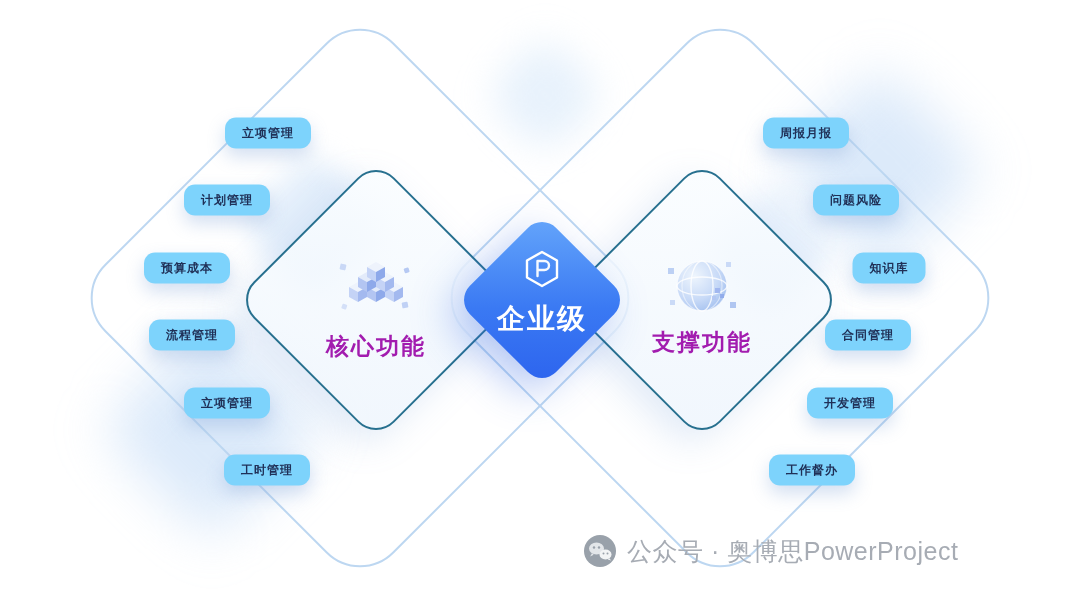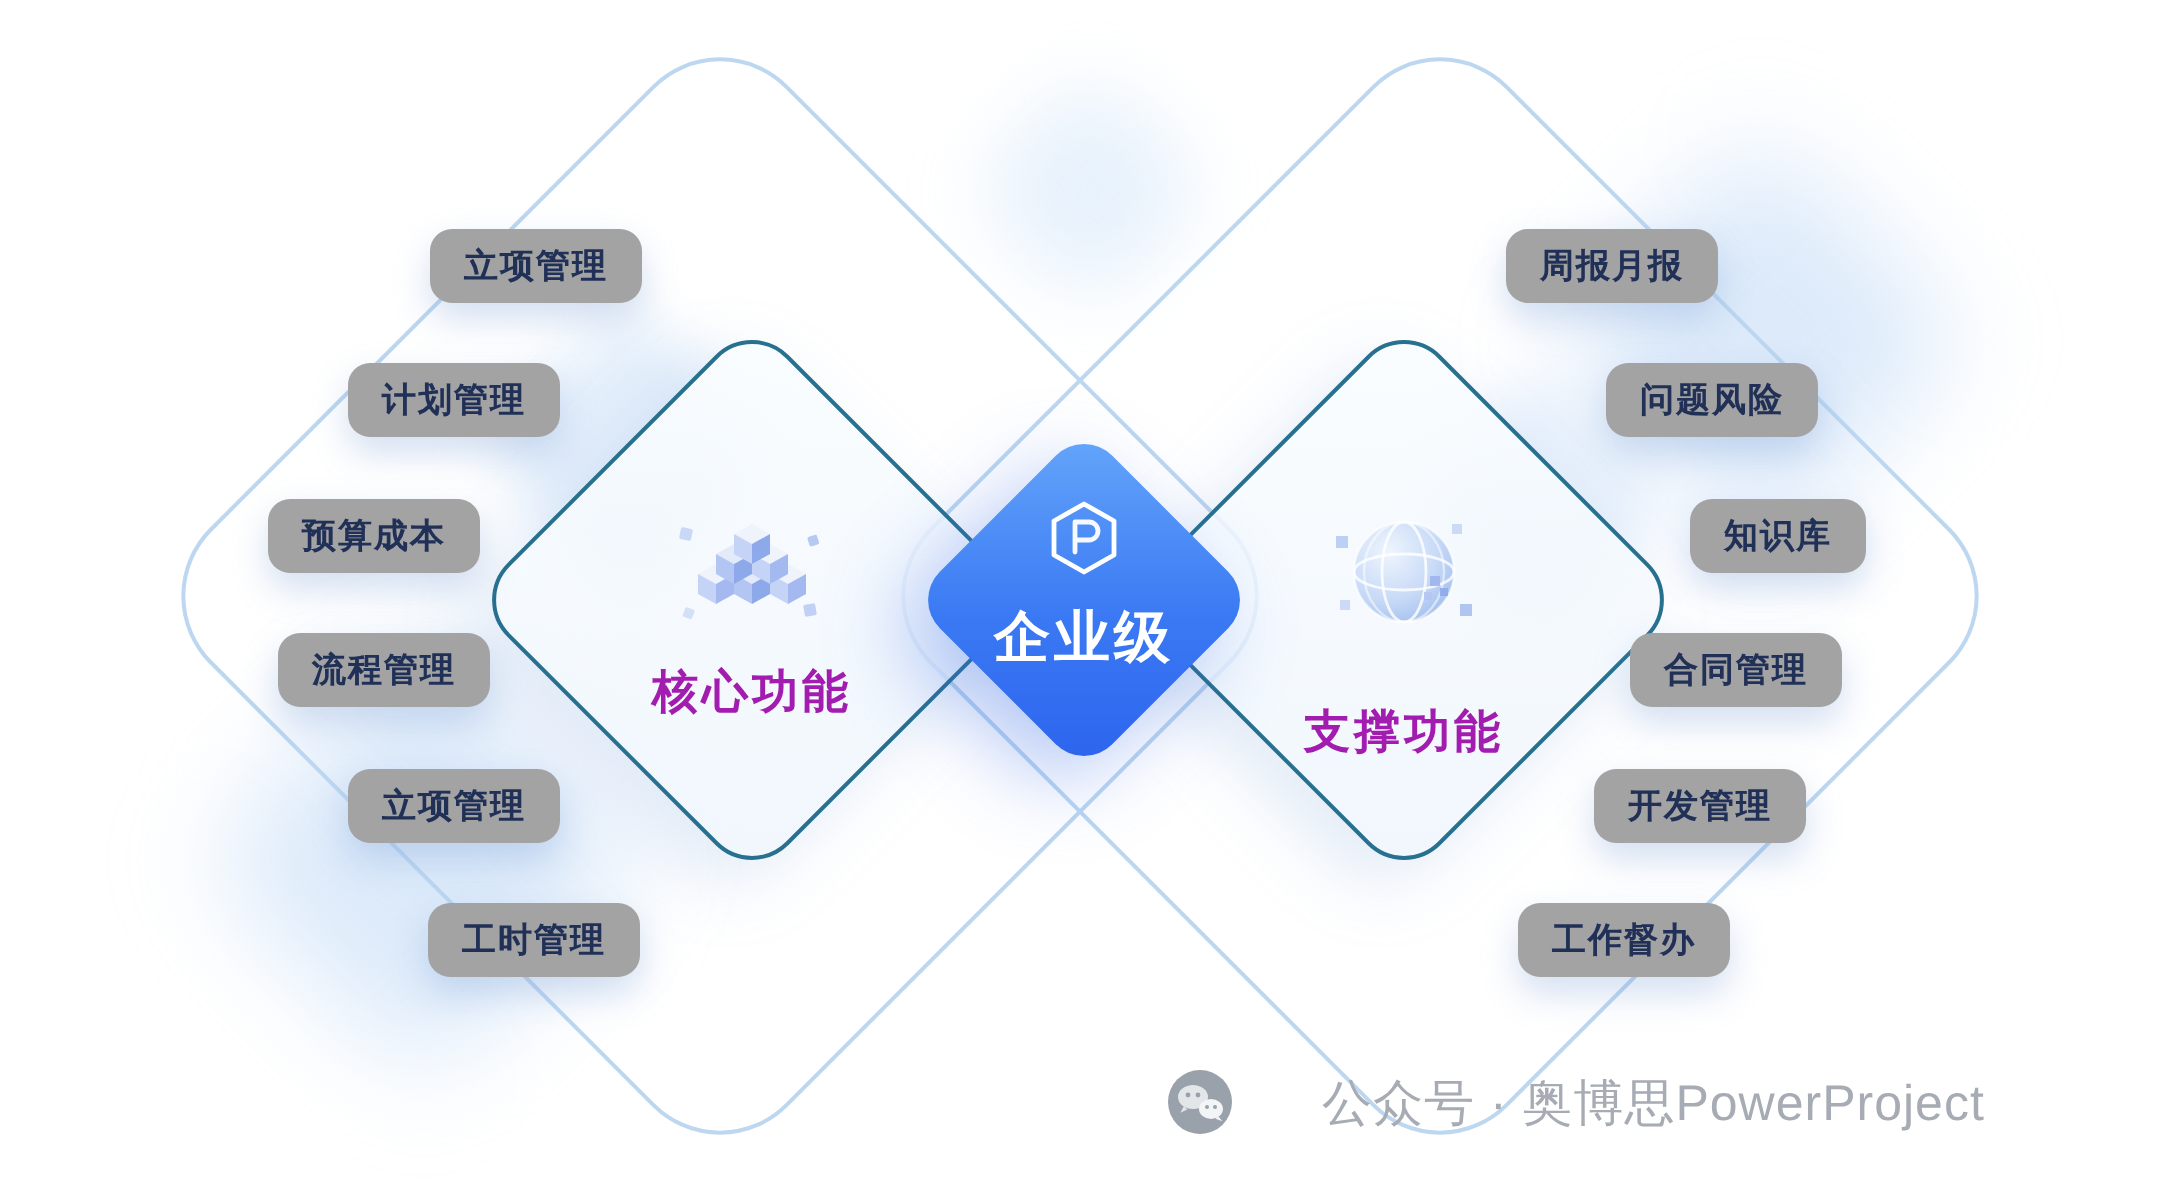--- a/index.html
+++ b/index.html
@@ -34,38 +34,38 @@
   .inner-right{left:702px;top:300px;}
 
   
   .center-diamond{
     left:542px;top:300px;width:122px;height:122px;border-radius:20px;z-index:3;
     background:linear-gradient(135deg,#66a7fb 0%,#3a79f3 55%,#2c63ee 100%);
     box-shadow:0 18px 42px rgba(60,110,230,.38);
   }
   .pill{
     position:absolute;transform:translate(-50%,-50%);z-index:5;
-    background:#a3a3a3;border-radius:11px;padding:7px 17px;white-space:nowrap;
-    font-size:17px;font-weight:700;color:#203057;letter-spacing:1px;
+    background:#7dd3fc;border-radius:11px;padding:7px 17px;white-space:nowrap;
+    font-size:12px;font-weight:700;color:#203057;letter-spacing:1px;
     box-shadow:0 8px 18px rgba(110,150,210,.30);
   }
   .group-title{
     position:absolute;transform:translate(-50%,-50%);z-index:5;
     font-size:23px;font-weight:800;color:#a21caf;letter-spacing:2px;white-space:nowrap;
   }
   .center-label{
     position:absolute;transform:translate(-50%,-50%);z-index:5;
     font-size:28px;font-weight:700;color:#ffffff;letter-spacing:2px;white-space:nowrap;
   }
   .icon-wrap{position:absolute;transform:translate(-50%,-50%);z-index:5;line-height:0;}
 
   .footer{
     position:absolute;left:583px;top:534px;z-index:6;display:flex;align-items:center;gap:10px;
   }
-  .footer-text{font-size:25px;font-weight:500;color:#a7acb4;letter-spacing:.5px;white-space:nowrap;margin-left:34px;}
+  .footer-text{font-size:25px;font-weight:500;color:#a7acb4;letter-spacing:.5px;white-space:nowrap;}
 </style>
 </head>
 <body>
 
 <div id="canvas">
 
   <div class="glow glow1"></div>
   <div class="glow glow2"></div>
   <div class="glow glow3"></div>
   <div class="glow glow4"></div>
@@ -147,21 +147,21 @@
       <ellipse cx="42" cy="34" rx="25" ry="9" fill="none" stroke="#ffffff" stroke-opacity="0.8" stroke-width="1.4"></ellipse>
       <rect x="55" y="36" width="5" height="5" fill="#9db4ee" opacity="0.9"></rect>
       <rect x="60" y="42" width="4" height="4" fill="#8ea9ea" opacity="0.9"></rect>
       <rect x="52" y="44" width="4" height="4" fill="#b3c5f2" opacity="0.9"></rect>
       <rect x="8" y="16" width="6" height="6" fill="#bcd0f4"></rect>
       <rect x="66" y="10" width="5" height="5" fill="#cadaf7"></rect>
       <rect x="10" y="48" width="5" height="5" fill="#cadaf7"></rect>
       <rect x="70" y="50" width="6" height="6" fill="#b0c6f1"></rect>
     </svg>
   </div>
-  <div class="group-title" style="left:702px;top:342px;margin-top:24px;">支撑功能</div>
+  <div class="group-title" style="left:702px;top:342px;">支撑功能</div>
 
   <div class="pill" style="left:268px;top:133px;">立项管理</div>
   <div class="pill" style="left:227px;top:200px;">计划管理</div>
   <div class="pill" style="left:187px;top:268px;">预算成本</div>
   <div class="pill" style="left:192px;top:335px;">流程管理</div>
   <div class="pill" style="left:227px;top:403px;">立项管理</div>
   <div class="pill" style="left:267px;top:470px;">工时管理</div>
 
   <div class="pill" style="left:806px;top:133px;">周报月报</div>
   <div class="pill" style="left:856px;top:200px;">问题风险</div>

